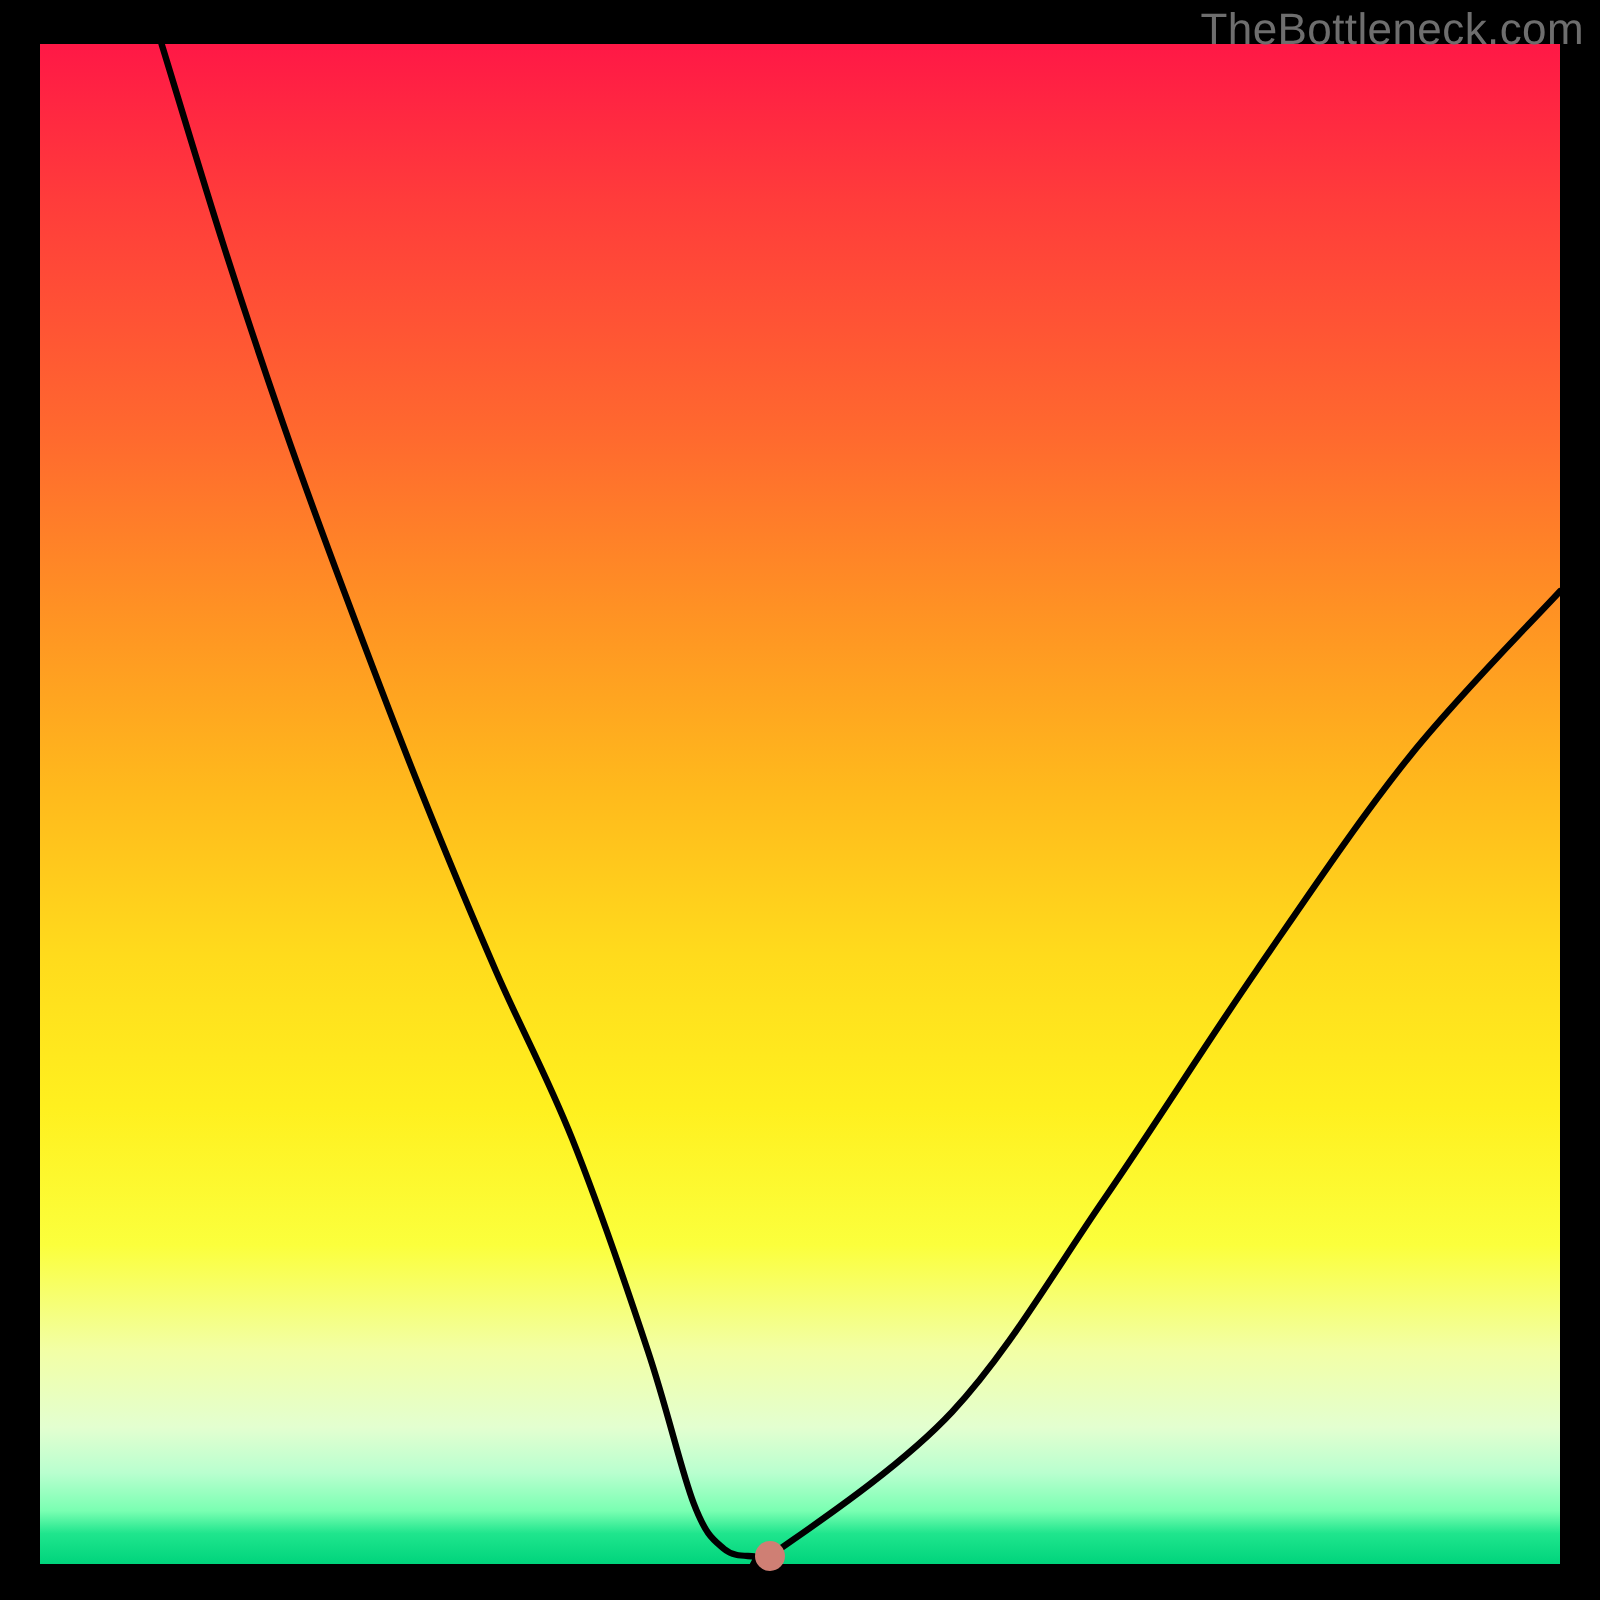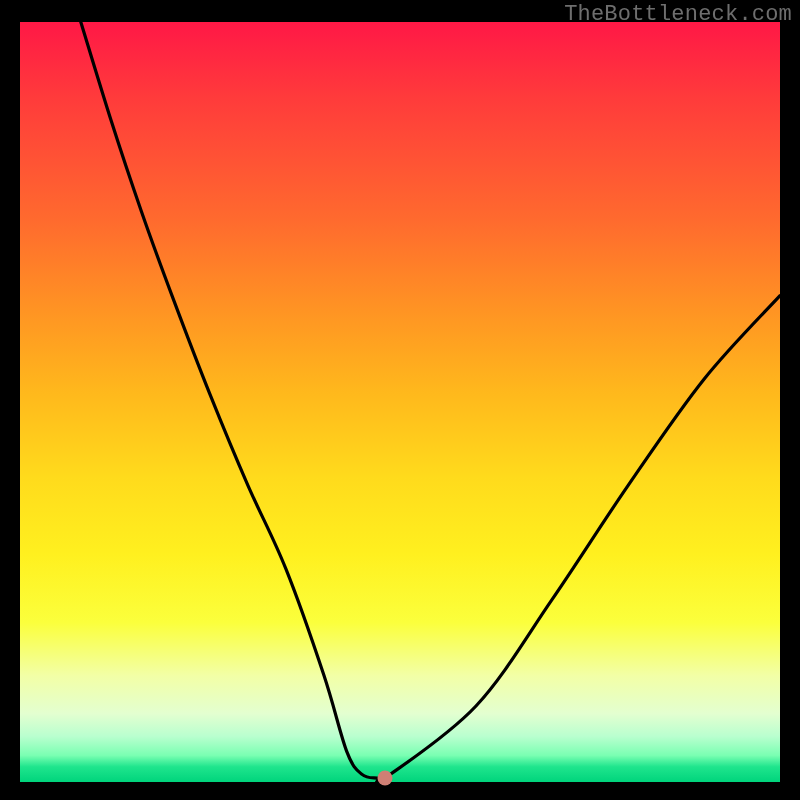--- a/index.html
+++ b/index.html
@@ -9,21 +9,20 @@
     height: 800px;
     background: #000;
     font-family: Arial, Helvetica, sans-serif;
     overflow: hidden;
   }
   .frame {
     position: relative;
     width: 800px;
     height: 652px;
     background: #000;
-    font-family: Liberation Mono, monospace;
   }
   .watermark {
     position: absolute;
     top: 2px;
     right: 8px;
     color: #6e6e6e;
     font-size: 22px;
     font-weight: 500;
     letter-spacing: 0.2px;
     z-index: 10;

